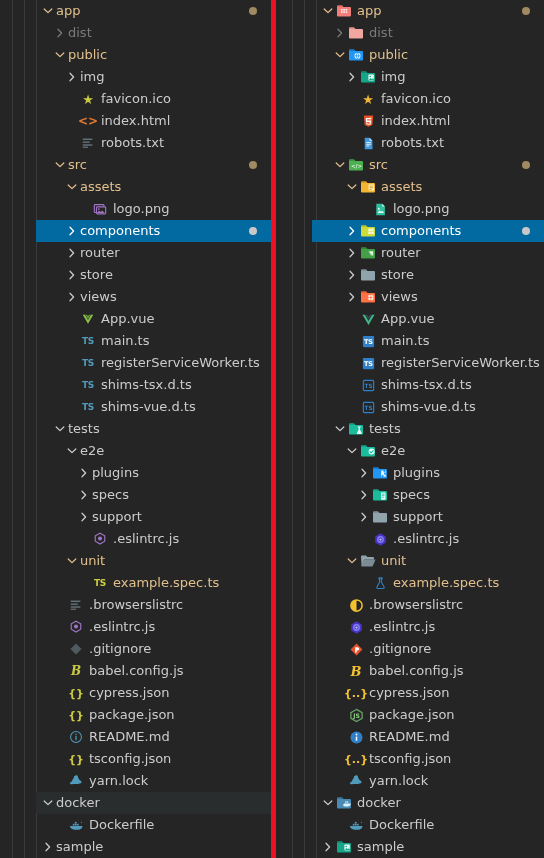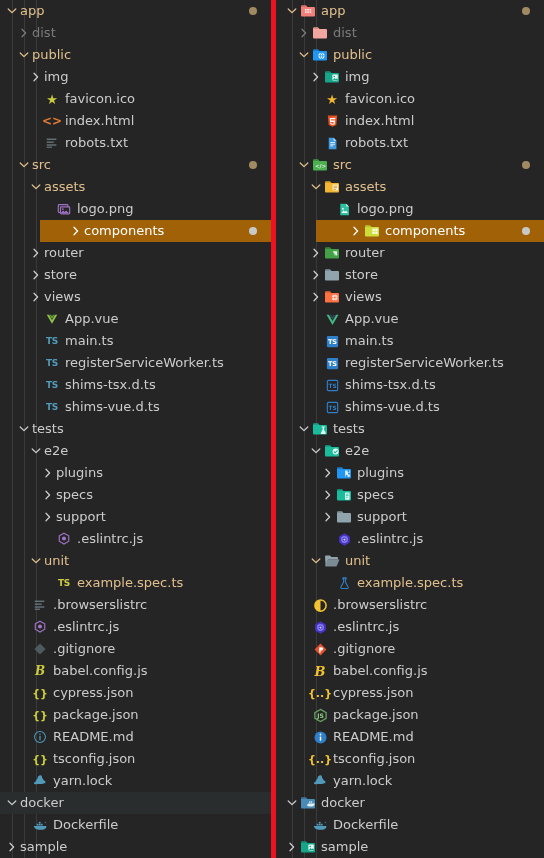--- a/index.html
+++ b/index.html
@@ -17,34 +17,34 @@
   .panel {
     height:858px;
     background:#252526;
     position:relative;
     overflow:hidden;
   }
   #panel-left  { width:271px; }
   #divider     { width:5px; background:#ee1121; height:858px; flex:0 0 5px; }
   #panel-right { width:268px; }
 
-  .rows { position:relative; }
+  .rows { position:relative;padding-left:36px; }
 
   .row {
     height:22px;
     display:flex;
     align-items:center;
     position:relative;
     font-size:13px;
     line-height:22px;
     white-space:nowrap;
     color:#cccccc;
     cursor:pointer;
   }
-  .row.selected { background:#a16207; color:#ffffff;margin-left:40px; }
+  .row.selected { background:#0369a1; color:#ffffff; }
   .row.hovered  { background:#2a2d2e; }
 
   
   .guides { position:absolute; left:0; top:0; bottom:0; width:100%; pointer-events:none; }
   .guide { position:absolute; top:0; bottom:0; width:1px; background:#3b3b3b; }
 
   .twisty {
     width:16px; height:22px; flex:0 0 16px;
     position:relative;
     display:inline-block;

